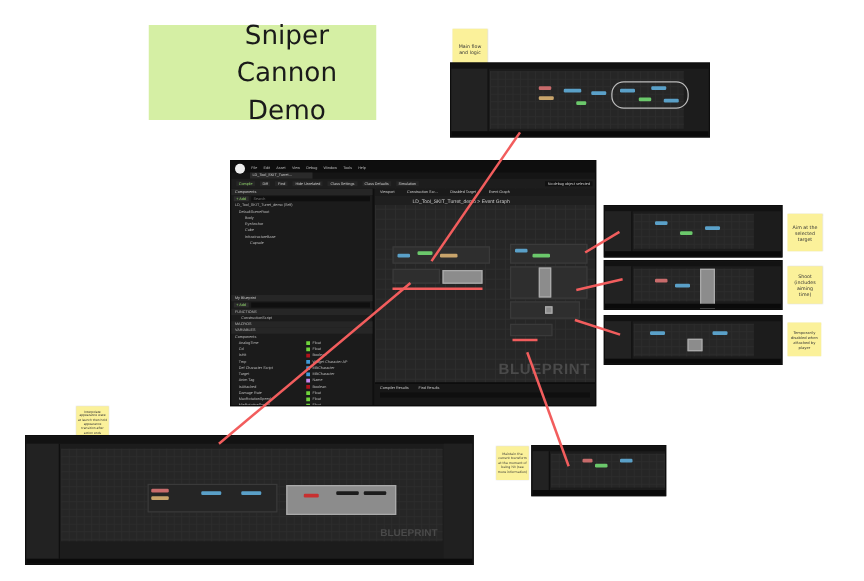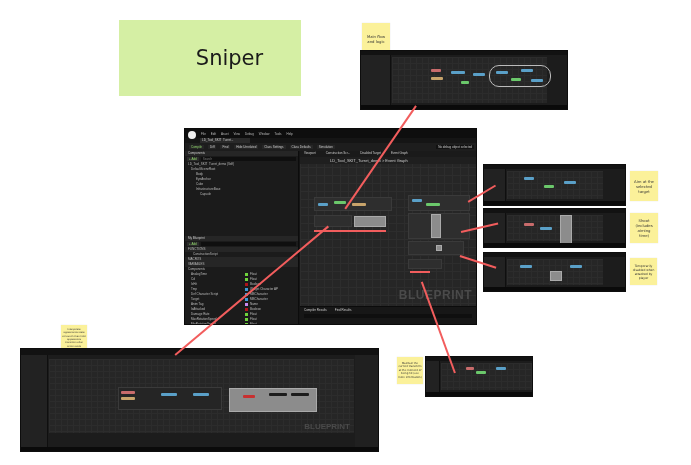--- a/index.html
+++ b/index.html
@@ -39,20 +39,21 @@
   .redline { position: absolute; height: 1.5px; background: #f25d5d; transform-origin: 0 50%; }
   .uline { position: absolute; height: 1.5px; background: #f25d5d; }
   .gray-box { position: absolute; background: #8c8c8c; border: 1px solid #aaa; }
 </style>
 </head>
 <body>
 
 <div class="abs title-note">
   <div>
     <div>Sniper</div>
+    <div>Cannon Demo</div>
   </div>
 </div>
 
 <div class="abs sticky" style="left:362px;top:23px;width:28px;height:32px;font-size:3.8px;line-height:5px;padding:2px;">
   <span>Main flow and logic</span>
 </div>
 
 <div class="abs shot" style="left:360px;top:50px;width:208px;height:60px;">
   <div class="topbar"></div>
   <div class="side" style="width:30px;"></div>

